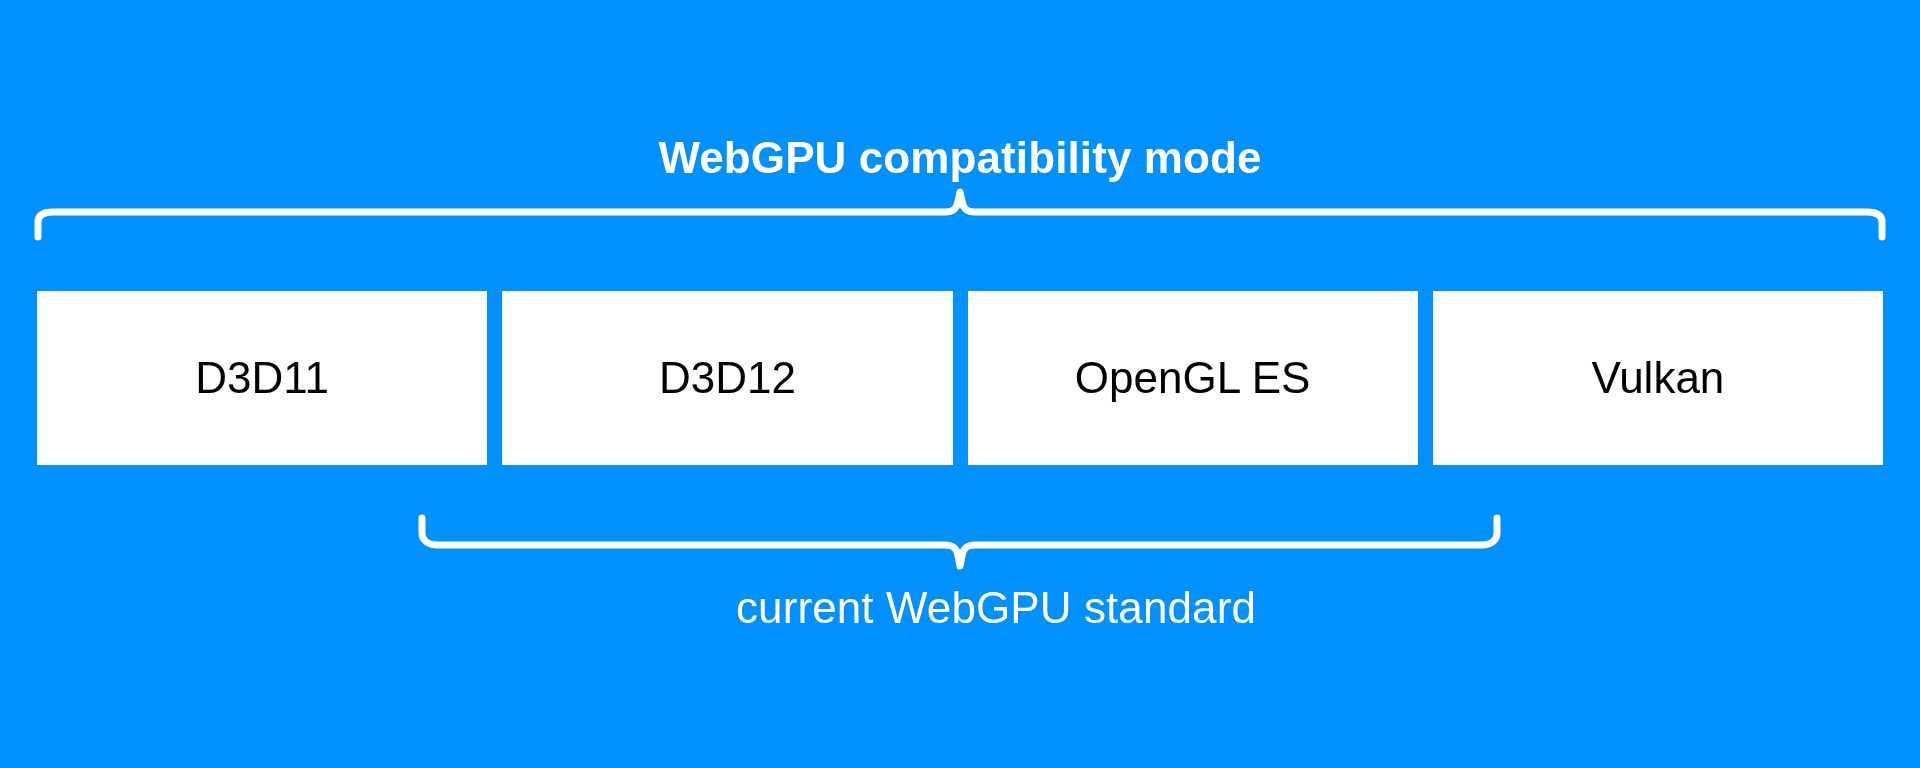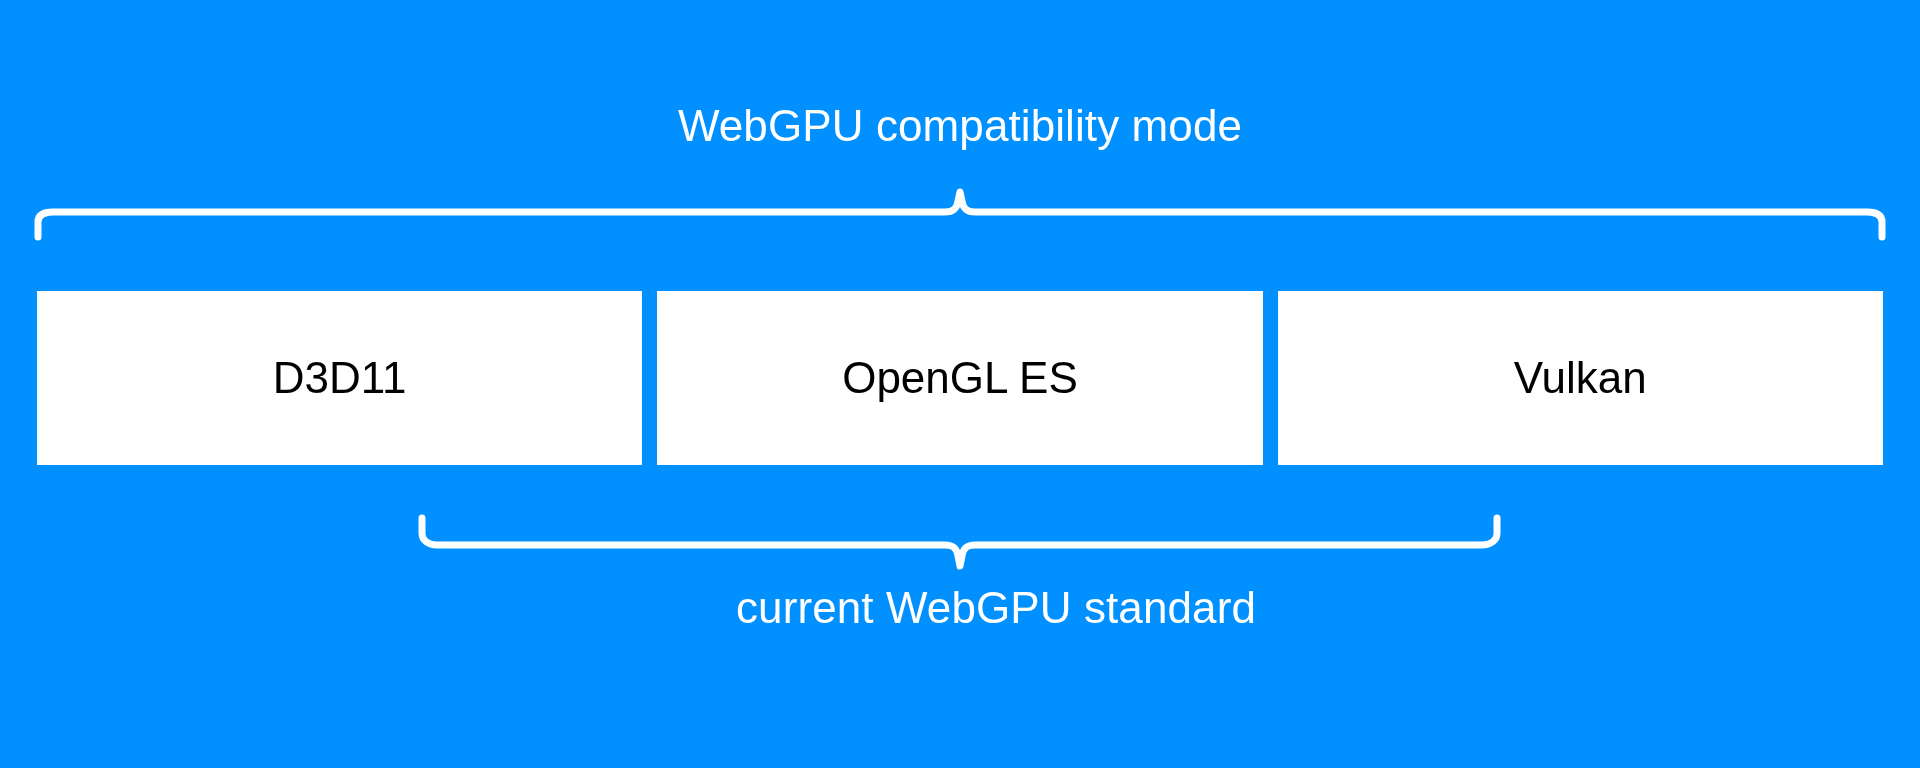--- a/index.html
+++ b/index.html
@@ -26,21 +26,21 @@
     left: 0;
     width: 1920px;
     text-align: center;
     color: #ffffff;
     font-size: 44px;
     font-weight: 400;
     letter-spacing: 0.1px;
     line-height: 1;
     white-space: nowrap;
   }
-  #top-label  { top: 104px; }
+  #top-label  { top: 136px; font-weight: bold; }
   #bottom-label { top: 586px; margin-left: 36px; }
 
   
   #api-row {
     position: absolute;
     left: 37px;
     top: 291px;
     width: 1846px;
     height: 174px;
     display: flex;
@@ -98,20 +98,23 @@
              L 1867 32
              C 1875 32 1882 34 1882 42
              L 1882 57"></path>
   </svg>
 
   <div id="api-row">
     <div class="api-box">
       <span class="api-box-label">D3D11</span>
     </div>
     <div class="api-box">
+      <span class="api-box-label">D3D12</span>
+    </div>
+    <div class="api-box">
       <span class="api-box-label">OpenGL ES</span>
     </div>
     <div class="api-box">
       <span class="api-box-label">Vulkan</span>
     </div>
   </div>
 
   <svg class="brace-svg" id="bottom-brace-svg" viewBox="0 0 1920 75" width="1920" height="75">
     <path class="brace-path" d="M 422 13
              L 422 28

